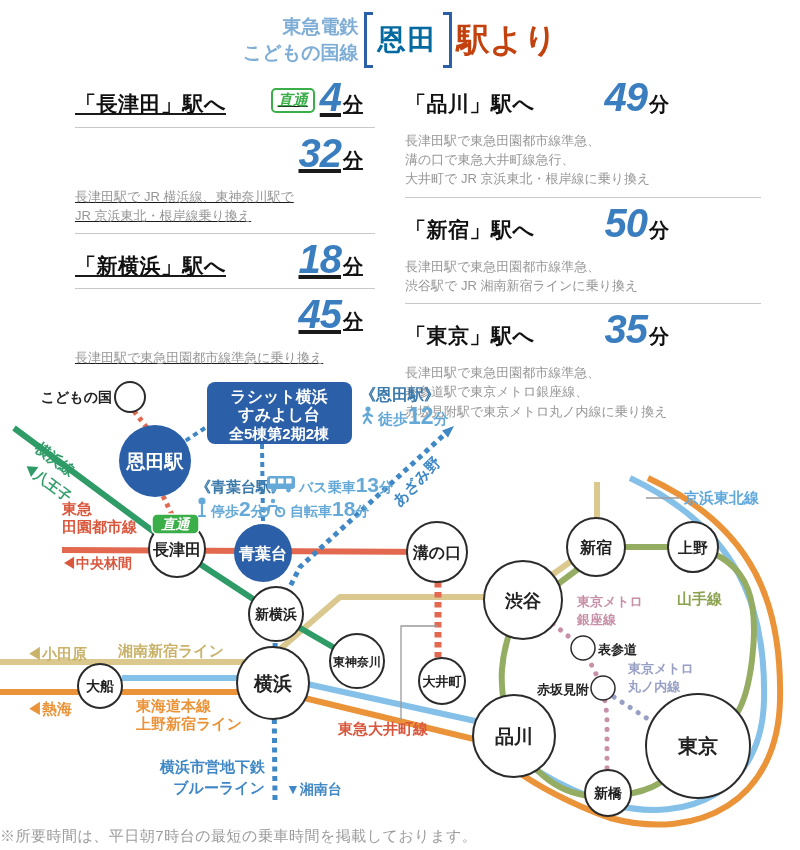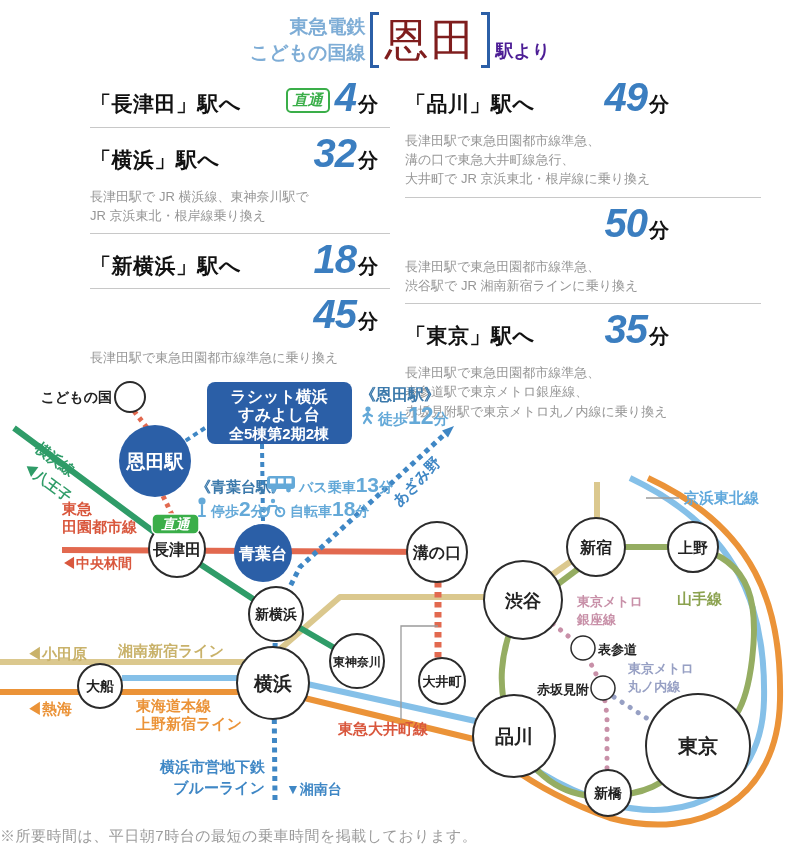--- a/index.html
+++ b/index.html
@@ -5,25 +5,25 @@
   html,body{margin:0;padding:0;background:#fff;}
   #canvas{position:relative;width:800px;height:850px;background:#fff;overflow:hidden;
           font-family:"Liberation Sans",sans-serif;color:#1a1a1a;}
   
   .header{position:absolute;top:12px;left:0;width:100%;display:flex;justify-content:center;
           align-items:center;gap:5px;}
   .brand{text-align:right;color:#7eadd6;font-weight:bold;font-size:19px;line-height:1.35;}
   .bracket{width:9px;height:56px;border:3px solid #2b5fa7;box-sizing:border-box;}
   .bracket.l{border-right:none;}
   .bracket.r{border-left:none;}
-  .station-big{font-size:44px;font-weight:normal;color:#7f1d1d;letter-spacing:2px;line-height:1;}
-  .suffix{font-size:18px;font-weight:bold;color:#4c1d95;align-self:flex-end;padding-bottom:5px;}
+  .station-big{font-size:28px;font-weight:bold;color:#0369a1;letter-spacing:2px;line-height:1;}
+  .suffix{font-size:33px;font-weight:bold;color:#c2410c;align-self:flex-end;padding-bottom:5px;}
   
   .col{position:absolute;top:80px;}
-  .col-left{left:90px;width:300px;}
+  .col-left{left:75px;width:300px;text-decoration:underline;}
   .col-right{left:405px;width:356px;}
   .route-head{display:flex;align-items:baseline;}
   .route-name{font-size:21px;font-weight:bold;color:#111;letter-spacing:0.5px;}
   .route-time{margin-left:auto;display:flex;align-items:baseline;}
   .col-left .route-time{padding-right:12px;}
   .col-right .route-time{padding-right:92px;}
   .minutes{font-size:40px;font-weight:bold;font-style:italic;color:#3b7ec0;line-height:0.85;letter-spacing:-1px;}
   .unit{font-size:20px;font-weight:bold;color:#111;margin-left:2px;}
   .badge{display:inline-block;border:2px solid #3aae49;color:#3aae49;font-style:italic;font-weight:bold;
          font-size:15px;padding:1px 5px;border-radius:5px;margin-right:5px;transform:translateY(-6px);}
@@ -61,21 +61,20 @@
           <span class="badge">直通</span>
           <span class="minutes">4</span>
           <span class="unit">分</span>
         </span>
       </div>
 
     </div>
     <hr class="sep">
     <div class="route-row">
       <div class="route-head">
-        <span class="route-name">「横浜」駅へ</span>
         <span class="route-time">
           <span class="minutes">32</span>
           <span class="unit">分</span>
         </span>
       </div>
       <div class="route-note">長津田駅で JR 横浜線、東神奈川駅で
 JR 京浜東北・根岸線乗り換え</div>
     </div>
     <hr class="sep">
     <div class="route-row">
@@ -108,20 +107,21 @@
           <span class="unit">分</span>
         </span>
       </div>
       <div class="route-note">長津田駅で東急田園都市線準急、
 溝の口で東急大井町線急行、
 大井町で JR 京浜東北・根岸線に乗り換え</div>
     </div>
     <hr class="sep">
     <div class="route-row">
       <div class="route-head">
+        <span class="route-name">「新宿」駅へ</span>
         <span class="route-time">
           <span class="minutes">50</span>
           <span class="unit">分</span>
         </span>
       </div>
       <div class="route-note">長津田駅で東急田園都市線準急、
 渋谷駅で JR 湘南新宿ラインに乗り換え</div>
     </div>
     <hr class="sep">
     <div class="route-row">

